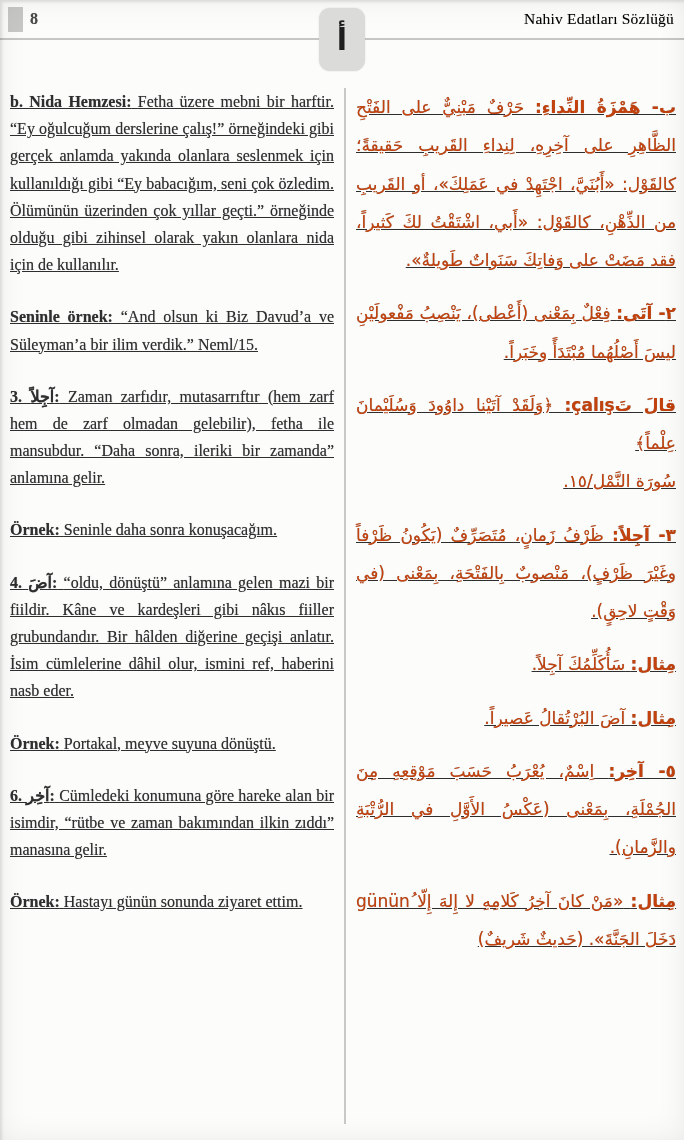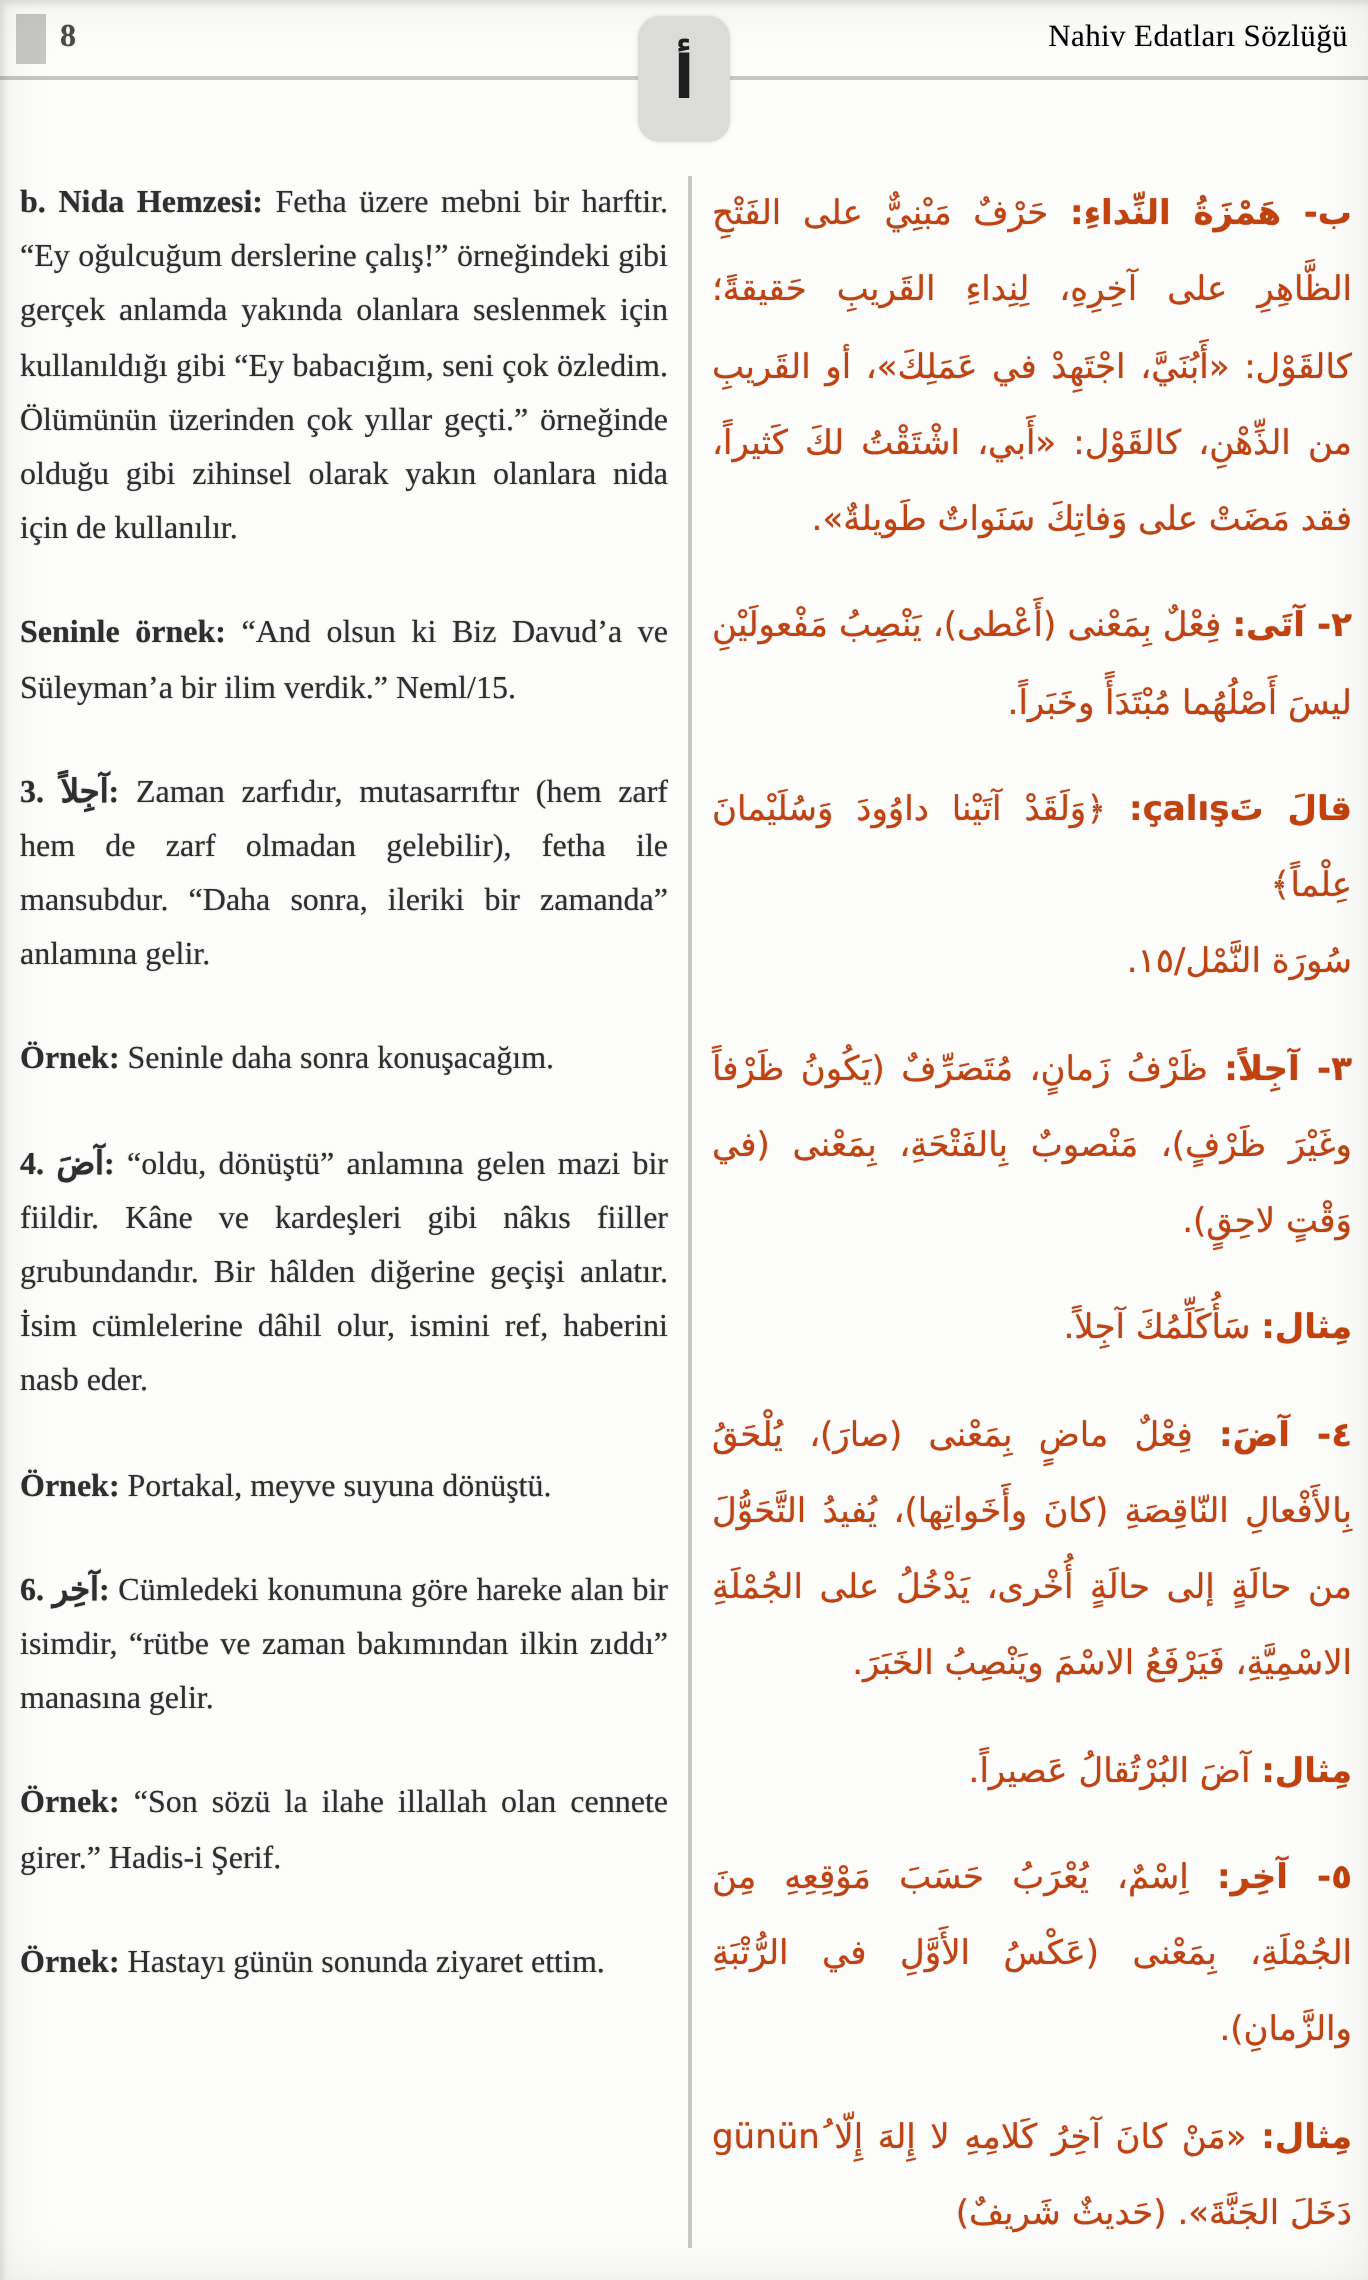--- a/index.html
+++ b/index.html
@@ -60,20 +60,21 @@
     font-size: 30px; font-weight: bold; color: #1e1e1e;
     z-index: 6;
     box-shadow: 0 0 2px rgba(0,0,0,0.12);
   }
   
   .columns {
     display: flex;
     padding: 48px 8px 0 10px;
     box-sizing: border-box;
     height: 1100px;
+    text-decoration: underline;
   }
   .col-left { width: 324px; flex: none; }
   .divider {
     flex: none;
     width: 2px;
     background: #c8c8c6;
     align-self: stretch;
     margin: 0 10px 16px 10px;
   }
   .col-right { flex: 1; min-width: 0; }
@@ -121,33 +122,31 @@
   <main class="columns">
 
     <section class="col-left" lang="tr">
       <p class="tr-p"><span class="lead">b. Nida Hemzesi:</span> <span>Fetha üzere mebni bir harftir. “Ey oğulcuğum derslerine çalış!” örneğindeki gibi gerçek anlamda yakında olanlara seslenmek için kullanıldığı gibi “Ey babacığım, seni çok özledim. Ölümünün üzerinden çok yıllar geçti.” örneğinde olduğu gibi zihinsel olarak yakın olanlara nida için de kullanılır.</span></p>
       <p class="tr-p"><span class="lead">Seninle örnek:</span> <span>“And olsun ki Biz Davud’a ve Süleyman’a bir ilim verdik.” Neml/15.</span></p>
       <p class="tr-p"><span class="lead">3. آجِلاً:</span> <span>Zaman zarfıdır, mutasarrıftır (hem zarf hem de zarf olmadan gelebilir), fetha ile mansubdur. “Daha sonra, ileriki bir zamanda” anlamına gelir.</span></p>
       <p class="tr-p"><span class="lead">Örnek:</span> <span>Seninle daha sonra konuşacağım.</span></p>
       <p class="tr-p"><span class="lead">4. آضَ:</span> <span>“oldu, dönüştü” anlamına gelen mazi bir fiildir. Kâne ve kardeşleri gibi nâkıs fiiller grubundandır. Bir hâlden diğerine geçişi anlatır. İsim cümlelerine dâhil olur, ismini ref, haberini nasb eder.</span></p>
       <p class="tr-p"><span class="lead">Örnek:</span> <span>Portakal, meyve suyuna dönüştü.</span></p>
       <p class="tr-p"><span class="lead">6. آخِر:</span> <span>Cümledeki konumuna göre hareke alan bir isimdir, “rütbe ve zaman bakımından ilkin zıddı” manasına gelir.</span></p>
-      <p class="tr-p"><span class="lead">Örnek:</span> <span>“Son sözü la ilahe illallah olan cennete girer.” Hadis-i Şerif.</span></p>
       <p class="tr-p"><span class="lead">Örnek:</span> <span>Hastayı günün sonunda ziyaret ettim.</span></p>
     </section>
 
     <div class="divider"></div>
 
     <section class="col-right" dir="rtl" lang="ar">
       <p class="ar-p"><span class="lead">ب- هَمْزَةُ النِّداءِ:</span> <span>حَرْفٌ مَبْنِيٌّ على الفَتْحِ الظَّاهِرِ على آخِرِهِ، لِنِداءِ القَريبِ حَقيقةً؛ كالقَوْل: «أَبُنَيَّ، اجْتَهِدْ في عَمَلِكَ»، أو القَريبِ من الذِّهْنِ، كالقَوْل: «أَبي، اشْتَقْتُ لكَ كَثيراً، فقد مَضَتْ على وَفاتِكَ سَنَواتٌ طَويلةٌ».</span></p>
       <p class="ar-p"><span class="lead">٢- آتَى:</span> <span>فِعْلٌ بِمَعْنى (أَعْطى)، يَنْصِبُ مَفْعولَيْنِ ليسَ أَصْلُهُما مُبْتَدَأً وخَبَراً.</span></p>
       <p class="ar-p"><span class="lead">قالَ تَçalış:</span> <span>﴿وَلَقَدْ آتَيْنا داوُودَ وَسُلَيْمانَ عِلْماً﴾</span><span class="source">سُورَة النَّمْل/١٥.</span></p>
       <p class="ar-p"><span class="lead">٣- آجِلاً:</span> <span>ظَرْفُ زَمانٍ، مُتَصَرِّفٌ (يَكُونُ ظَرْفاً وغَيْرَ ظَرْفٍ)، مَنْصوبٌ بِالفَتْحَةِ، بِمَعْنى (في وَقْتٍ لاحِقٍ).</span></p>
       <p class="ar-p"><span class="lead">مِثال:</span> <span>سَأُكَلِّمُكَ آجِلاً.</span></p>
-      <p class="ar-p"><span class="lead">٤- آضَ:</span> <span>فِعْلٌ ماضٍ بِمَعْنى (صارَ)، يُلْحَقُ بِالأَفْعالِ النّاقِصَةِ (كانَ وأَخَواتِها)، يُفيدُ التَّحَوُّلَ من حالَةٍ إلى حالَةٍ أُخْرى، يَدْخُلُ على الجُمْلَةِ الاسْمِيَّةِ، فَيَرْفَعُ الاسْمَ ويَنْصِبُ الخَبَرَ.</span></p>
       <p class="ar-p"><span class="lead">مِثال:</span> <span>آضَ البُرْتُقالُ عَصيراً.</span></p>
       <p class="ar-p"><span class="lead">٥- آخِر:</span> <span>اِسْمٌ، يُعْرَبُ حَسَبَ مَوْقِعِهِ مِنَ الجُمْلَةِ، بِمَعْنى (عَكْسُ الأَوَّلِ في الرُّتْبَةِ والزَّمانِ).</span></p>
       <p class="ar-p"><span class="lead">مِثال:</span> <span>«مَنْ كانَ آخِرُ كَلامِهِ لا إِلهَ إِلّا gününُ دَخَلَ الجَنَّةَ». (حَديثٌ شَريفٌ)</span></p>
 
     </section>
 
   </main>
 </div>
 
 </body></html>

